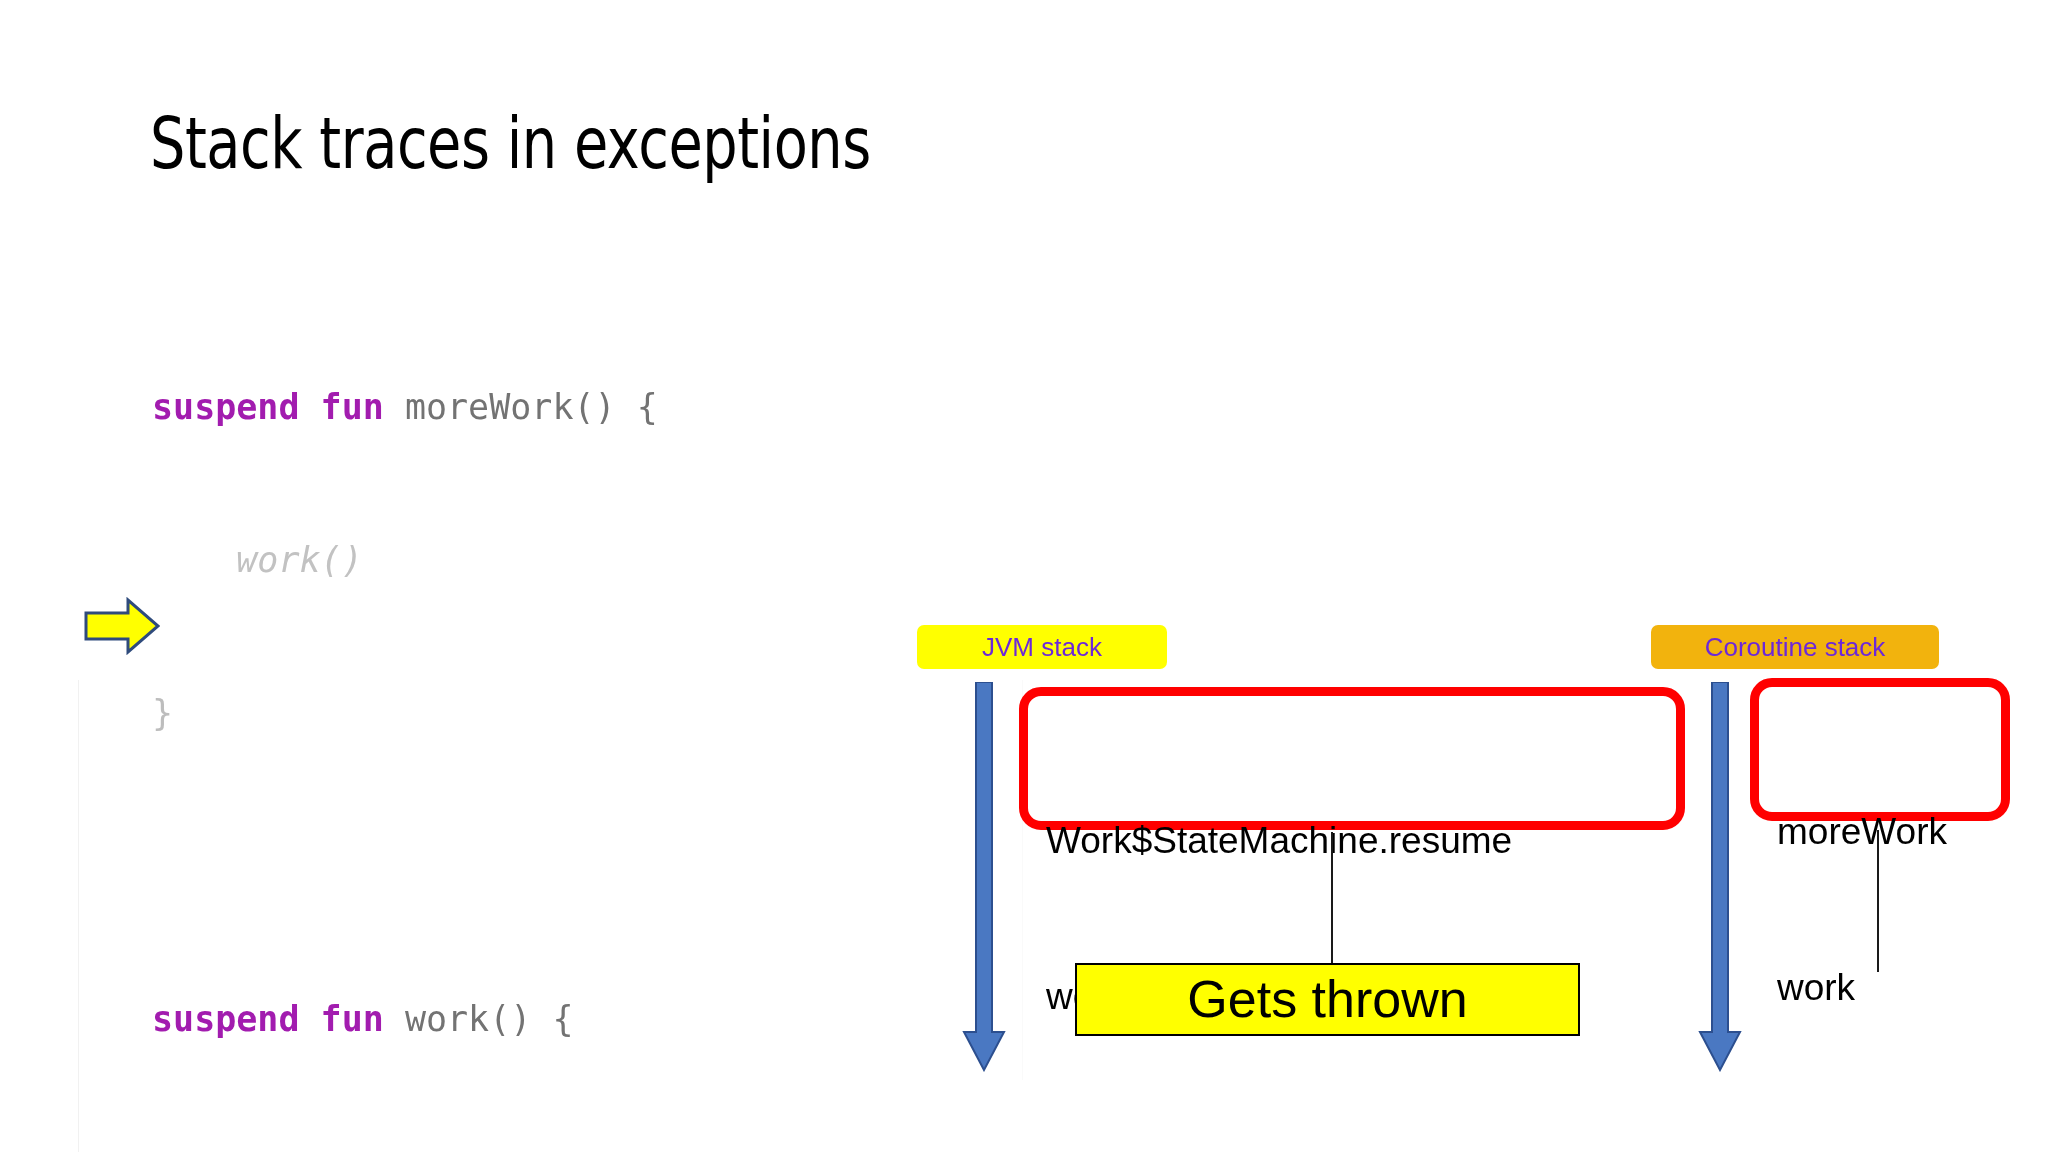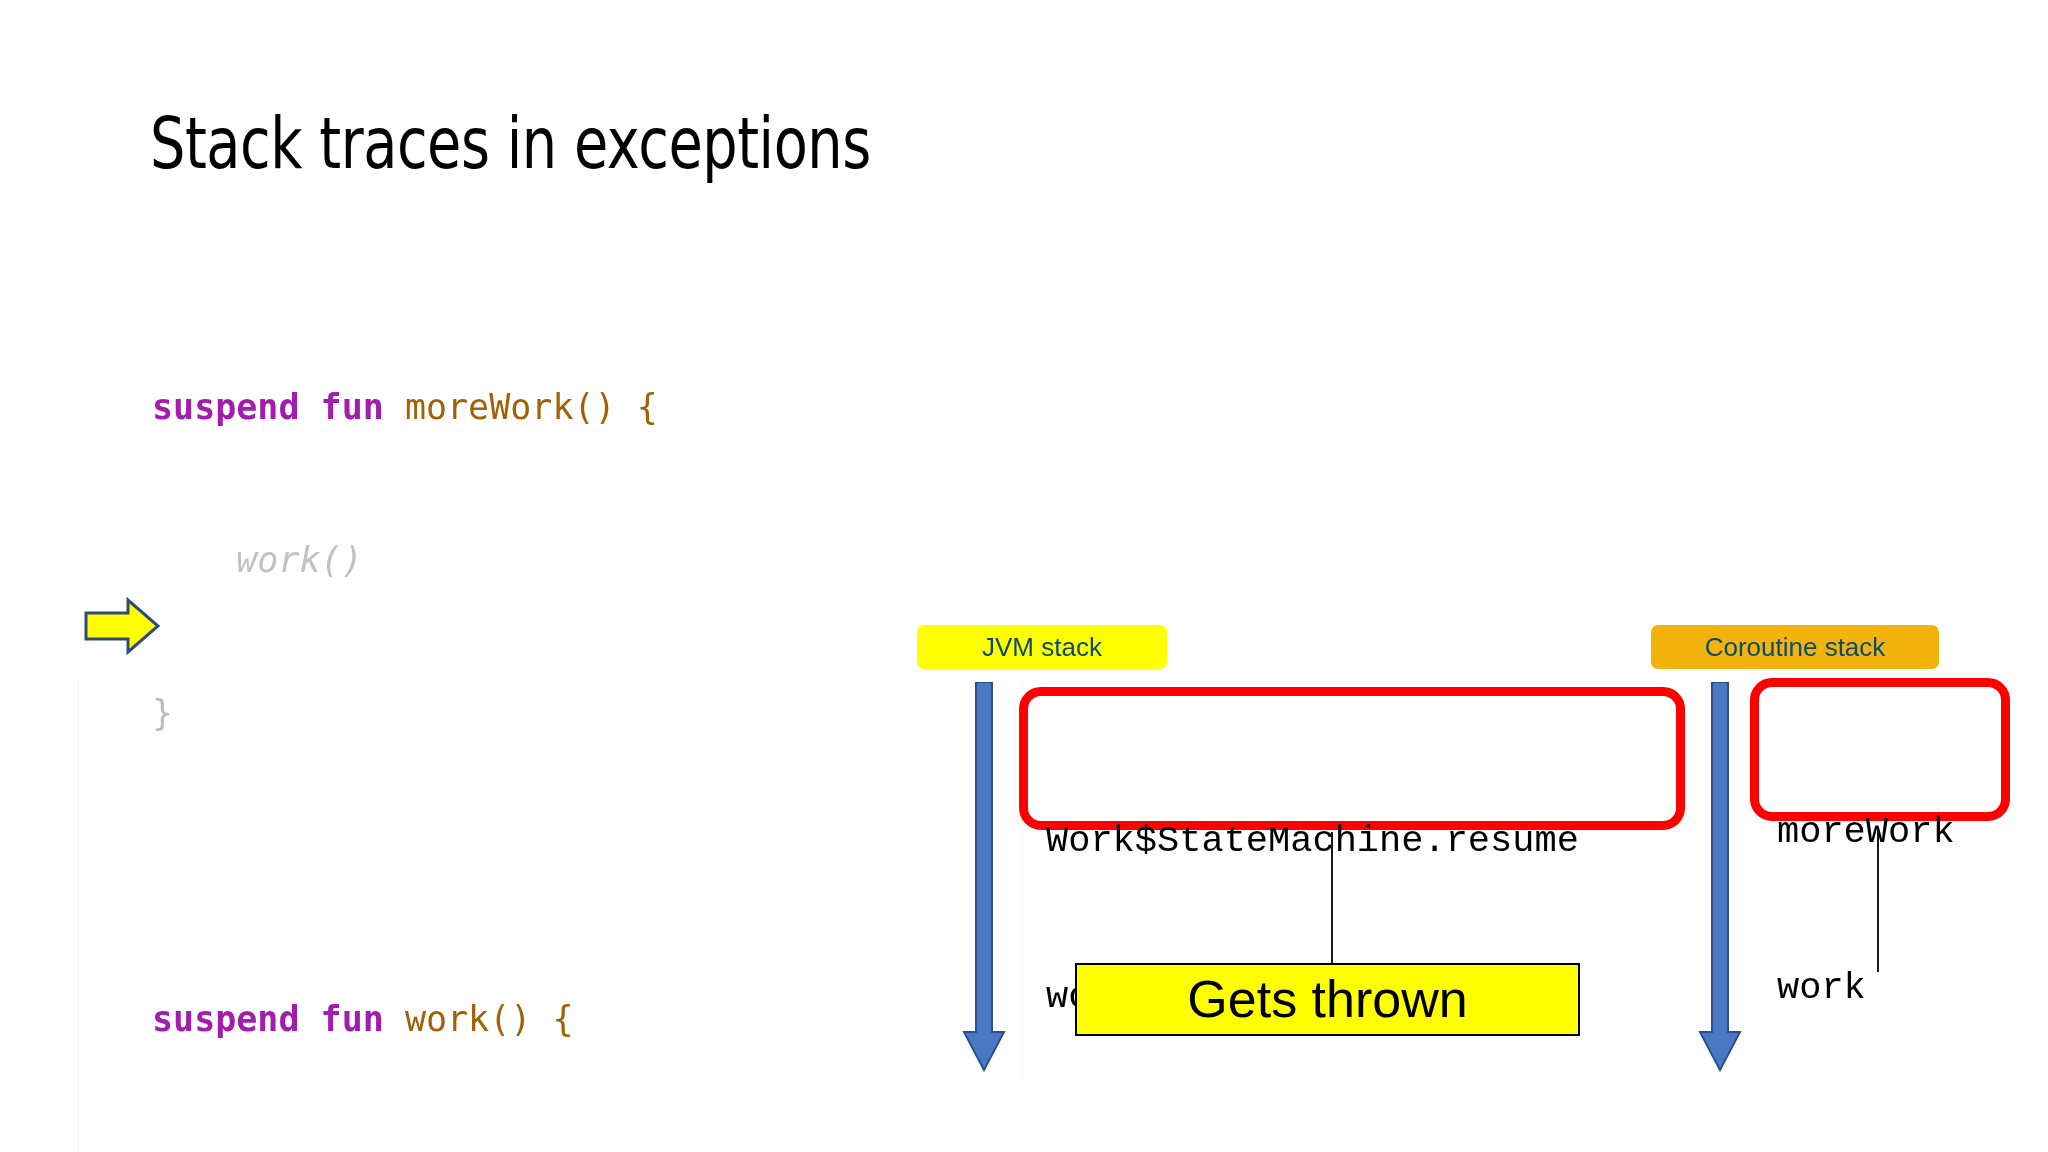--- a/index.html
+++ b/index.html
@@ -67,41 +67,41 @@
     top: 280px;
     font-family: "DejaVu Sans Mono", "Liberation Mono", monospace;
     font-size: 35px;
     line-height: 51px;
     white-space: pre;
     color: #b0b0b0;
   }
   #code .ln { display: block; height: 51px; }
   #code .blank { display: block; height: 51px; }
   .kw-dim      { color: #a21caf; font-weight: bold; }
-  .ident-dim   { color: #a16207; font-weight: normal; text-align: right; }
+  .ident-dim   { color: #737373; font-weight: normal; text-align: right; }
   .ital-dim    { color: #c2c2c2; font-style: italic; }
   .brace-dim   { color: #bdbdbd; }
 
   
   #pointer-arrow {
     position: absolute;
     left: 84px;
     top: 597px;
     width: 76px;
     height: 58px;
   }
 
   
   .stack-label {
     position: absolute;
     height: 44px;
     line-height: 44px;
     text-align: center;
     font-size: 26px;
-    color: #0c4a6e;
+    color: #6d28d9;
     border-radius: 7px;
     white-space: nowrap;
   }
   #jvm-stack-label {
     left: 917px;
     top: 625px;
     width: 250px;
     background: #ffff00;
   }
   #coroutine-stack-label {
@@ -116,21 +116,21 @@
   #jvm-arrow      { left: 962px;  top: 682px; width: 44px; height: 390px; }
   #coroutine-arrow{ left: 1698px; top: 682px; width: 44px; height: 390px; }
 
   
   .red-box {
     position: absolute;
     border: 9px solid #ff0000;
     border-radius: 22px;
     background: #ffffff;
     box-sizing: border-box;
-    font-family: Liberation Mono, monospace;
+    font-family: Liberation Sans, sans-serif;
     font-size: 37px;
     line-height: 52px;
     color: #000000;
     padding: 15px 0 15px 18px;
     white-space: pre;
   }
   #jvm-frames {
     left: 1019px;
     top: 687px;
     width: 666px;

